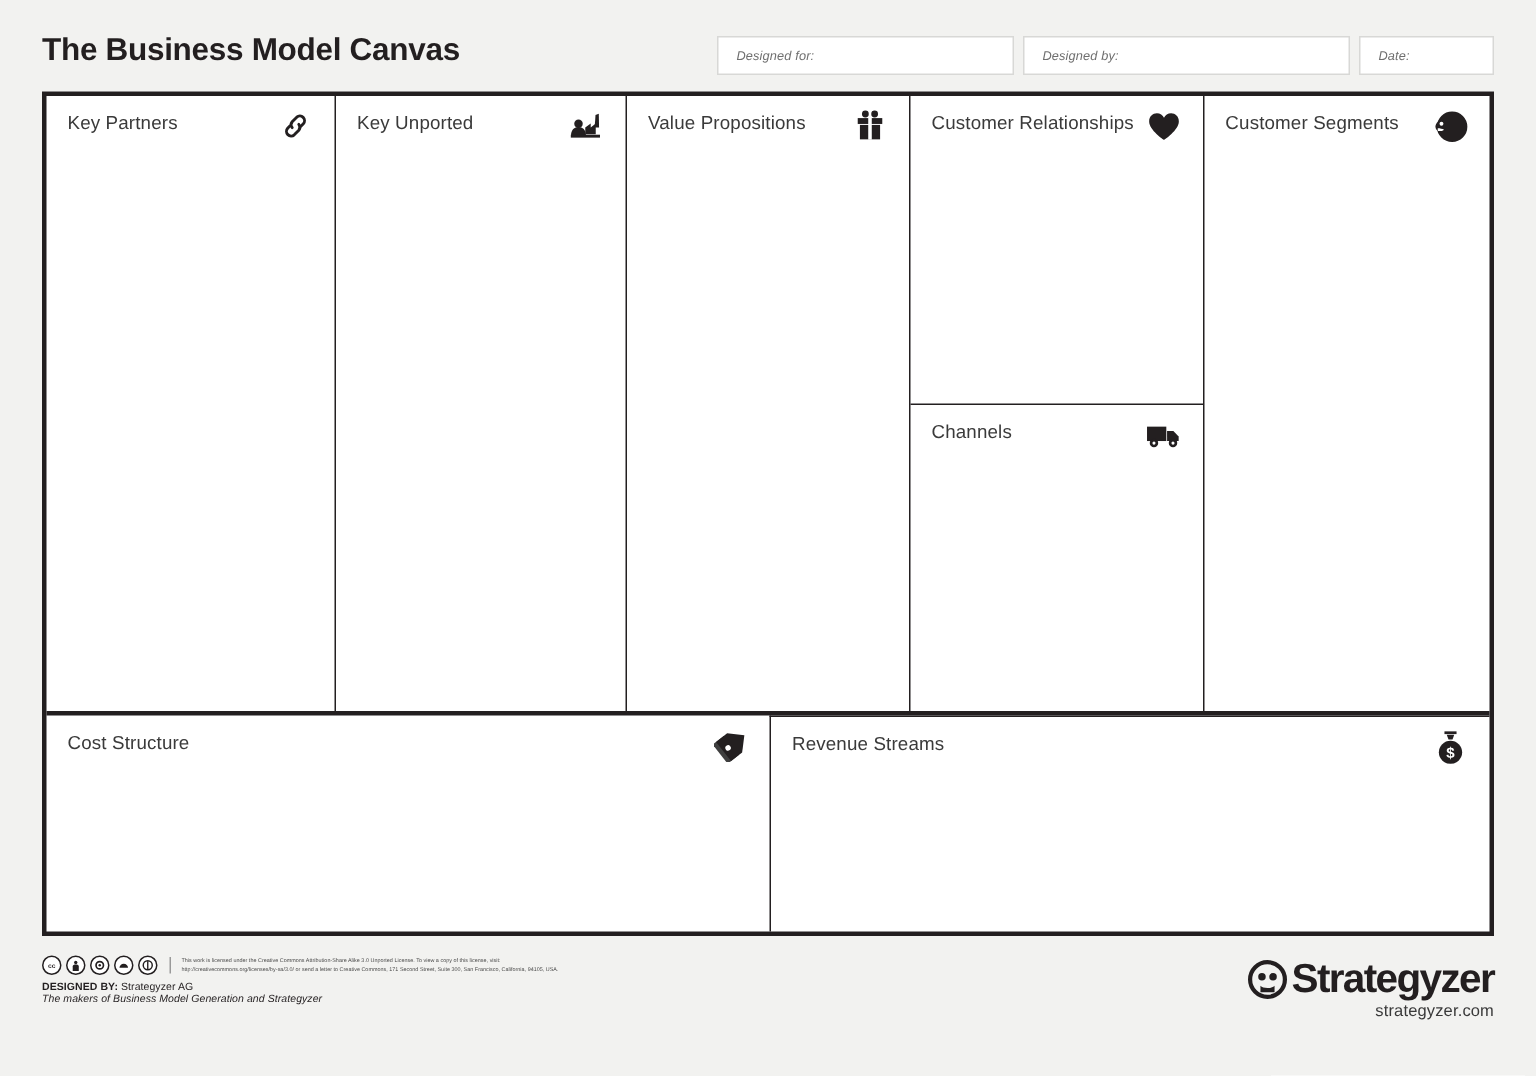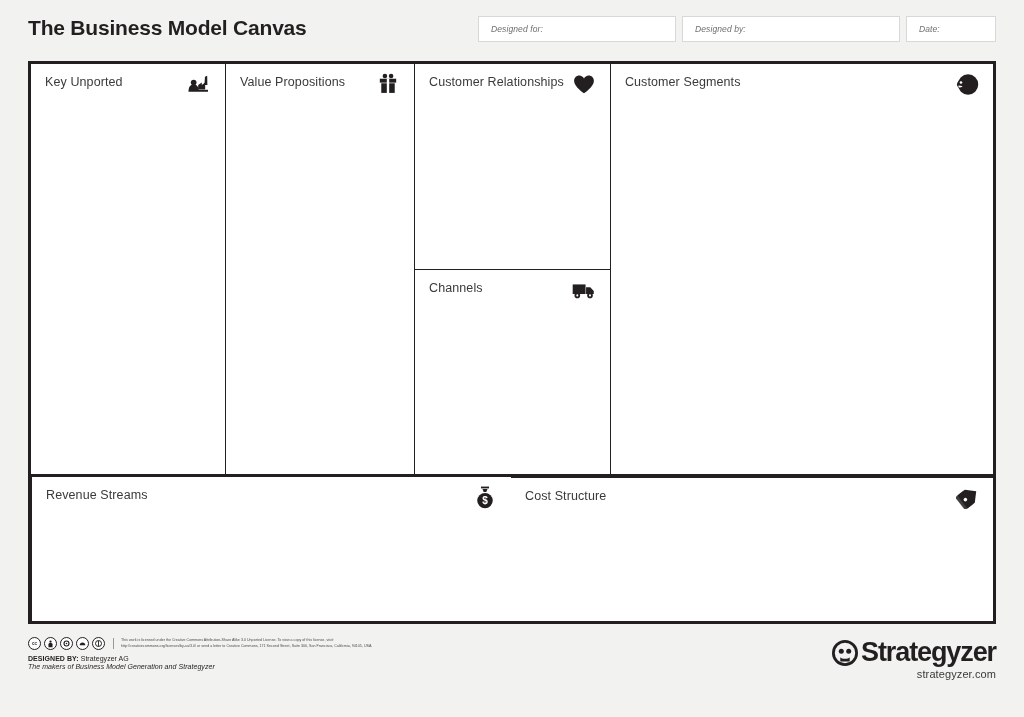--- a/index.html
+++ b/index.html
@@ -17,21 +17,21 @@
   .page {
     position: relative;
     width: 1024px;
     height: 717px;
     padding: 0 28px;
   }
 
   
   .header {
     display: flex;
-    align-items: flex-start;
+    align-items: center;
     height: 58px;
     padding-top: 16px;
     gap: 40px;
   }
 
   .canvas-title {
     font-size: 21px;
     font-weight: bold;
     letter-spacing: -0.2px;
     color: #231f20;
@@ -250,20 +250,35 @@
       <div class="hfield hfield-date">
         <div class="hfield-label">Date:</div>
       </div>
     </div>
   </div>
 
   <div class="canvas">
 
     <div class="canvas-top">
 
+      <div class="col col-key-partners">
+        <div class="cell">
+          <div class="cell-head">
+            <div class="cell-title">Key Partners</div>
+            <div class="cell-icon">
+              <svg width="22" height="22" viewBox="0 0 24 24">
+                <g fill="none" stroke="#231f20" stroke-width="2.1" stroke-linecap="round">
+                  <path d="M9.6 13.2 A3.4 3.4 0 0 1 9.6 8.9 L12.9 5.6 A3.4 3.4 0 0 1 17.7 10.4 L16.1 12"></path>
+                  <path d="M14.4 10.8 A3.4 3.4 0 0 1 14.4 15.1 L11.1 18.4 A3.4 3.4 0 0 1 6.3 13.6 L7.9 12"></path>
+                </g>
+              </svg>
+            </div>
+          </div>
+        </div>
+      </div>
 
       <div class="col col-activities">
         <div class="cell">
           <div class="cell-head">
             <div class="cell-title">Key Unported</div>
             <div class="cell-icon">
               <svg width="23" height="23" viewBox="0 0 26 24">
                 <g fill="#231f20">
                   <path d="M19.2 3.2 L21.7 2.2 L21.9 12.5 L18.6 12.5 Z"></path>
                   <path d="M11.5 12.6 L15.6 9.6 L15.6 12.6 L19.4 9.6 L19.4 17.6 L11.5 17.6 Z"></path>
@@ -338,49 +353,49 @@
                 <path d="M2.6 13.0 C4.2 13.0 5.8 13.4 7.0 14.0 C5.6 15.0 3.9 15.2 2.6 14.9 Z" fill="#ffffff"></path>
               </svg>
             </div>
           </div>
         </div>
       </div>
 
     </div>
 
     <div class="canvas-bottom">
+      <div class="cell cell-cost">
+        <div class="cell-head">
+          <div class="cell-title">Cost Structure</div>
+          <div class="cell-icon">
+            <svg width="23" height="22" viewBox="0 0 24 23">
+              <g transform="rotate(-38 12 11.5)">
+                <path d="M2.2 3.0 L12.0 3.0 L20.6 11.5 L12.0 20.0 L2.2 20.0 Z" fill="#3f3f3f"></path>
+                <path d="M5.2 3.0 L15.0 3.0 L23.6 11.5 L15.0 20.0 L5.2 20.0 Z" fill="#231f20"></path>
+                <circle cx="9.2" cy="11.5" r="1.9" fill="#ffffff"></circle>
+              </g>
+            </svg>
+          </div>
+        </div>
+      </div>
       <div class="cell cell-revenue">
         <div class="cell-head">
           <div class="cell-title">Revenue Streams</div>
           <div class="cell-icon">
             <svg width="20" height="23" viewBox="0 0 20 24">
               <g fill="#231f20">
                 <rect x="5.8" y="0.6" width="8.4" height="1.9"></rect>
                 <path d="M7.4 3.0 L12.6 3.0 L11.4 6.2 L8.6 6.2 Z"></path>
                 <ellipse cx="10" cy="15.2" rx="8.1" ry="8.0"></ellipse>
               </g>
               <text x="10" y="19.0" font-family="'Liberation Sans', sans-serif" font-size="10.5" font-weight="bold" fill="#ffffff" text-anchor="middle">$</text>
             </svg>
           </div>
         </div>
       </div>
-      <div class="cell cell-cost">
-        <div class="cell-head">
-          <div class="cell-title">Cost Structure</div>
-          <div class="cell-icon">
-            <svg width="23" height="22" viewBox="0 0 24 23">
-              <g transform="rotate(-38 12 11.5)">
-                <path d="M2.2 3.0 L12.0 3.0 L20.6 11.5 L12.0 20.0 L2.2 20.0 Z" fill="#3f3f3f"></path>
-                <path d="M5.2 3.0 L15.0 3.0 L23.6 11.5 L15.0 20.0 L5.2 20.0 Z" fill="#231f20"></path>
-                <circle cx="9.2" cy="11.5" r="1.9" fill="#ffffff"></circle>
-              </g>
-            </svg>
-          </div>
-        </div>
-      </div>
     </div>
 
   </div>
 
   <div class="footer">
 
     <div class="footer-left">
       <div class="cc-row">
         <div class="cc-badges">
           <div class="cc-badge">

